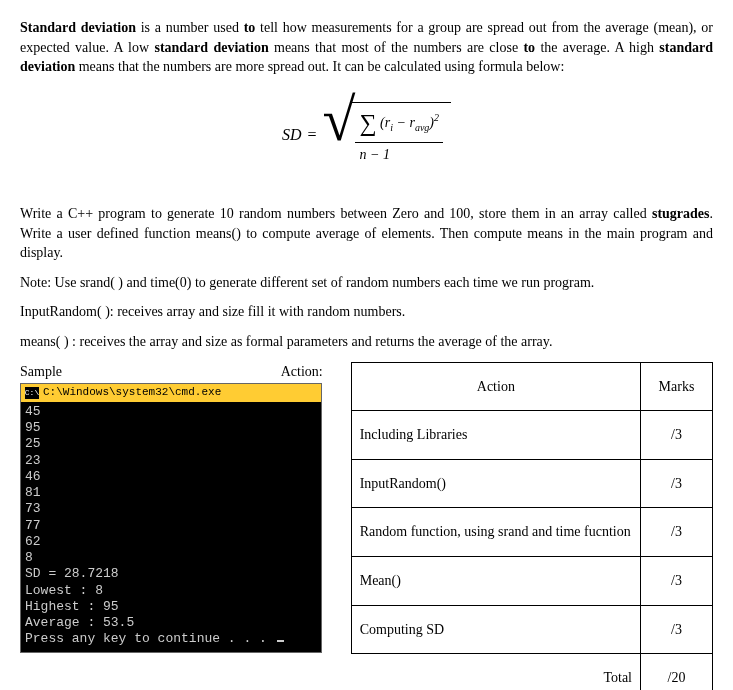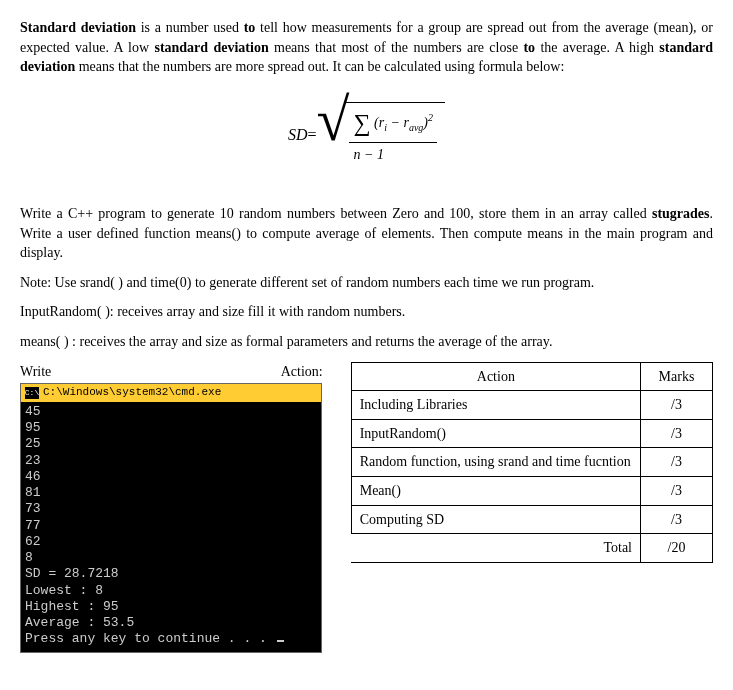--- a/index.html
+++ b/index.html
@@ -21,20 +21,21 @@
     }
     .formula-block {
       text-align: center;
       margin: 25px 0 35px 0;
       font-style: italic;
       font-family: 'Times New Roman', serif;
     }
     .formula-wrap {
       display: inline-flex;
       align-items: center;
+      gap: 6px;
     }
     .sd-label { font-style: italic; font-size: 16px; }
     .eq { font-style: normal; font-size: 16px; }
     .sqrt {
       display: inline-flex;
       align-items: stretch;
     }
     .radical {
       font-size: 60px;
       line-height: 0.8;
@@ -123,21 +124,21 @@
       vertical-align: baseline;
       margin-left:2px;
     }
     .rubric {
       border-collapse: collapse;
       margin-left: 18px;
       width: 365px;
     }
     .rubric th, .rubric td {
       border: 1px solid #000;
-      padding: 4px 8px;
+      padding: 14px 8px;
       font-size: 14px;
       text-align: left;
     }
     .rubric th.marks, .rubric td.marks {
       text-align: center;
       width: 55px;
     }
     .rubric th { text-align: center; font-weight: normal; }
     .rubric .total-cell { text-align: right; border-left: none; }
   </style>
@@ -176,21 +177,21 @@
 <div class="para">
   <span>Write a C++ program to generate 10 random numbers between Zero and 100, store them in an array called </span><b>stugrades</b><span>. Write a user defined function means() to compute average of elements. Then compute means in the main program and display.</span>
 </div>
 <div class="para">Note: Use srand( ) and time(0) to generate different set of random numbers  each time we run program.</div>
 <div class="para">InputRandom( ): receives array  and size  fill it with random numbers.</div>
 <div class="para">means( ) : receives the array and size as formal parameters and returns the average of the array.</div>
 
 <div class="sample-row">
   <div class="sample-left">
     <div class="sample-header">
-      <span class="lbl1">Write</span>
+      <span class="lbl1">Sample</span>
       <span class="lbl2">Action:</span>
     </div>
     <div class="console">
       <div class="console-title">
         <span class="console-icon">C:\</span>
         <span>C:\Windows\system32\cmd.exe</span>
       </div>
       <div class="console-body" id="console-body">45
 95
 25

